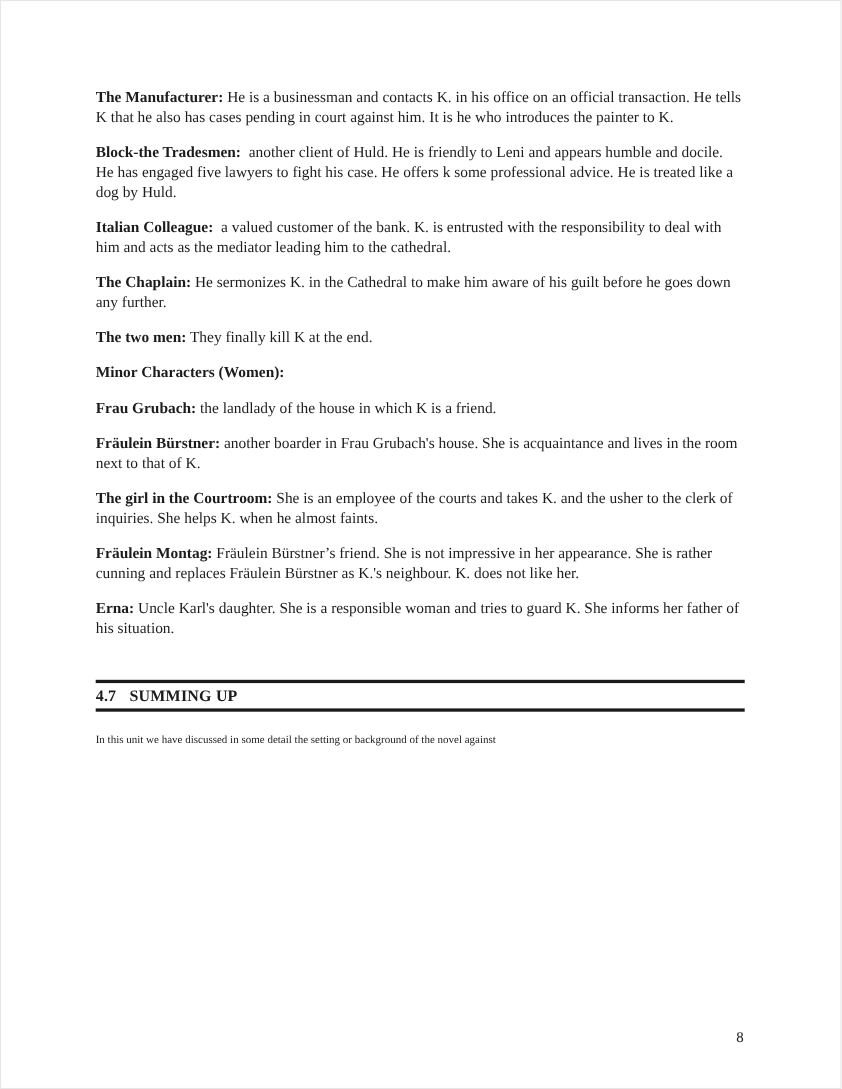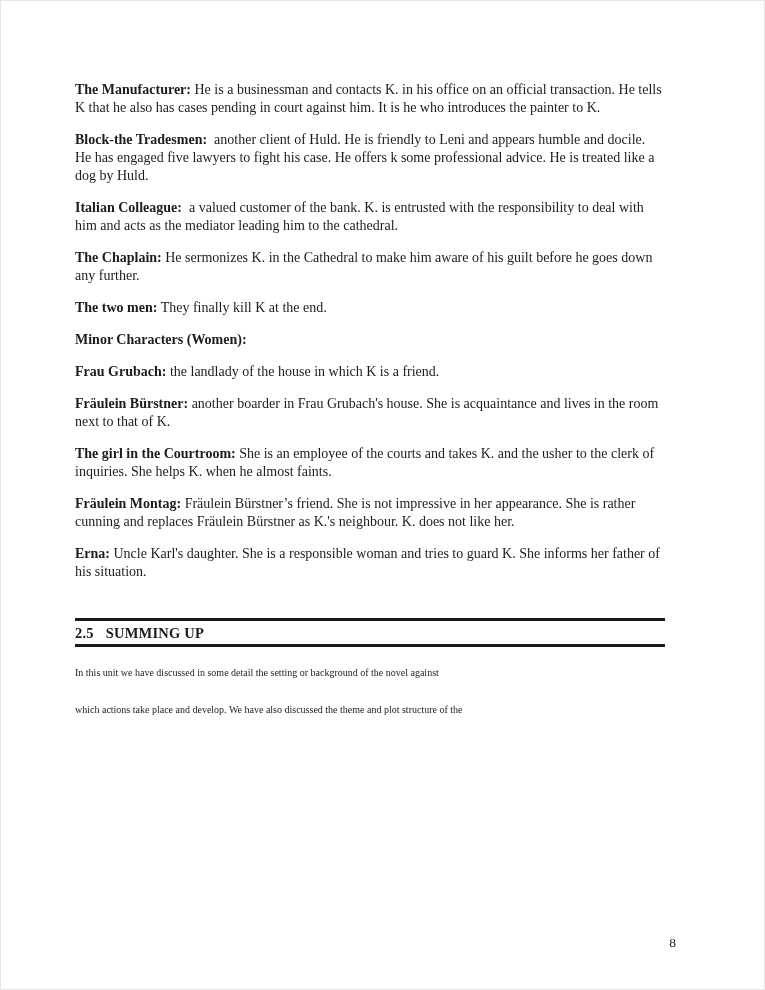--- a/index.html
+++ b/index.html
@@ -14,21 +14,21 @@
   }
   .page {
     width: 765px;
     height: 990px;
     background: #ffffff;
     border: 1px solid #e6e6e6;
     position: relative;
   }
   .content {
     position: absolute;
-    left: 74px;
+    left: 86px;
     top: 80px;
     width: 590px;
   }
   .entry {
     font-size: 14px;
     line-height: 18px;
     margin-bottom: 14px;
     text-align: left;
   }
   .entry b { font-weight: bold; }
@@ -96,23 +96,22 @@
 
     <p class="entry"><b>The girl in the Courtroom:</b> <span>She is an employee of the courts and takes K. and the usher to the clerk of inquiries. She helps K. when he almost faints.</span></p>
 
     <p class="entry"><b>Fräulein Montag:</b> <span>Fräulein Bürstner’s friend. She is not impressive in her appearance. She is rather cunning and replaces Fräulein Bürstner as K.'s neighbour. K. does not like her.</span></p>
 
     <p class="entry"><b>Erna:</b> <span>Uncle Karl's daughter. She is a responsible woman and tries to guard K. She informs her father of his situation.</span></p>
 
 
     <div class="section-block">
       <div class="rule"></div>
-      <h2 class="section-title"><span class="sec-num">2.5</span><span class="sec-text">SUMMING UP</span></h2>
+      <h2 class="section-title"><span class="sec-num">4.7</span><span class="sec-text">SUMMING UP</span></h2>
       <div class="rule"></div>
     </div>
 
     <p class="summing-line first">In this unit we have discussed in some detail the setting or background of the novel against</p>
-    <p class="summing-line">which actions take place and develop. We have also discussed the theme and plot structure of the</p>
 
   </div>
 
   <div class="page-number">8</div>
 </div>
 
 </body></html>

